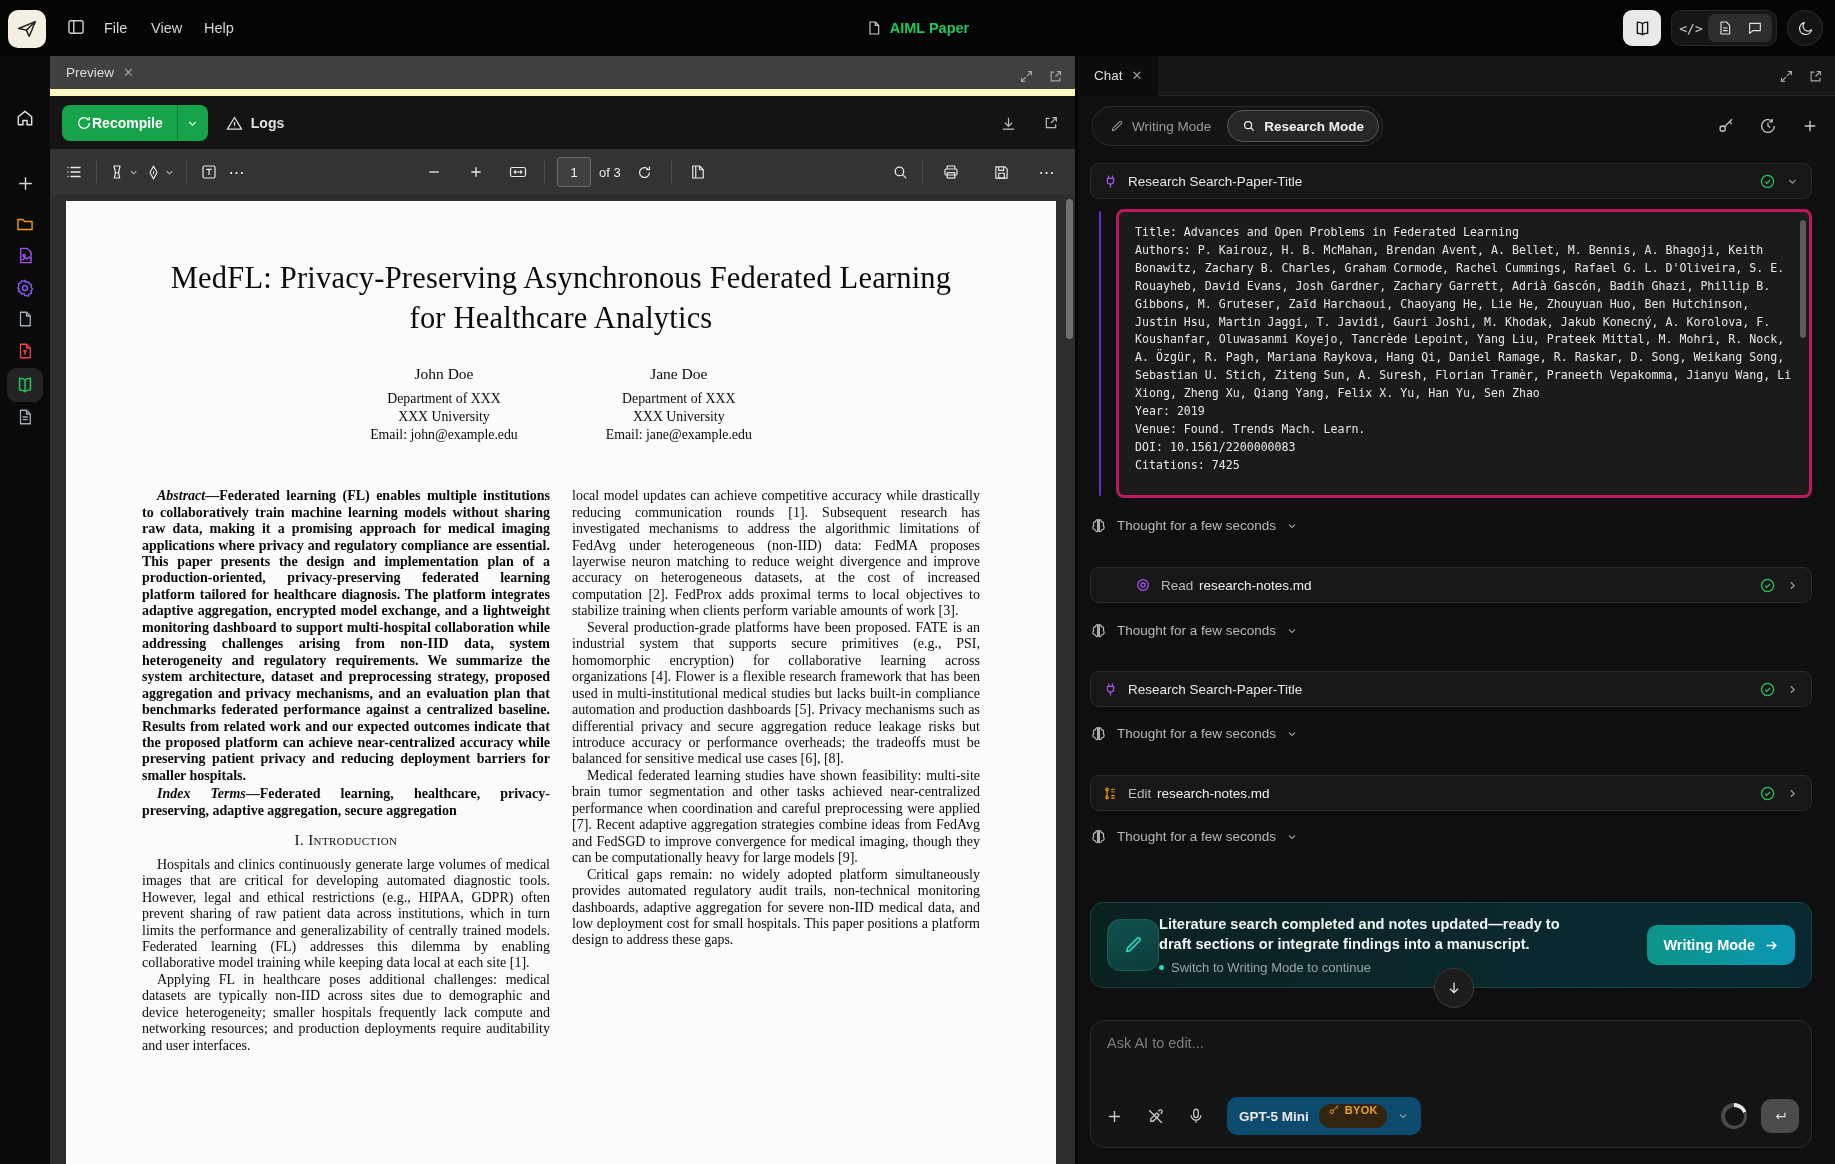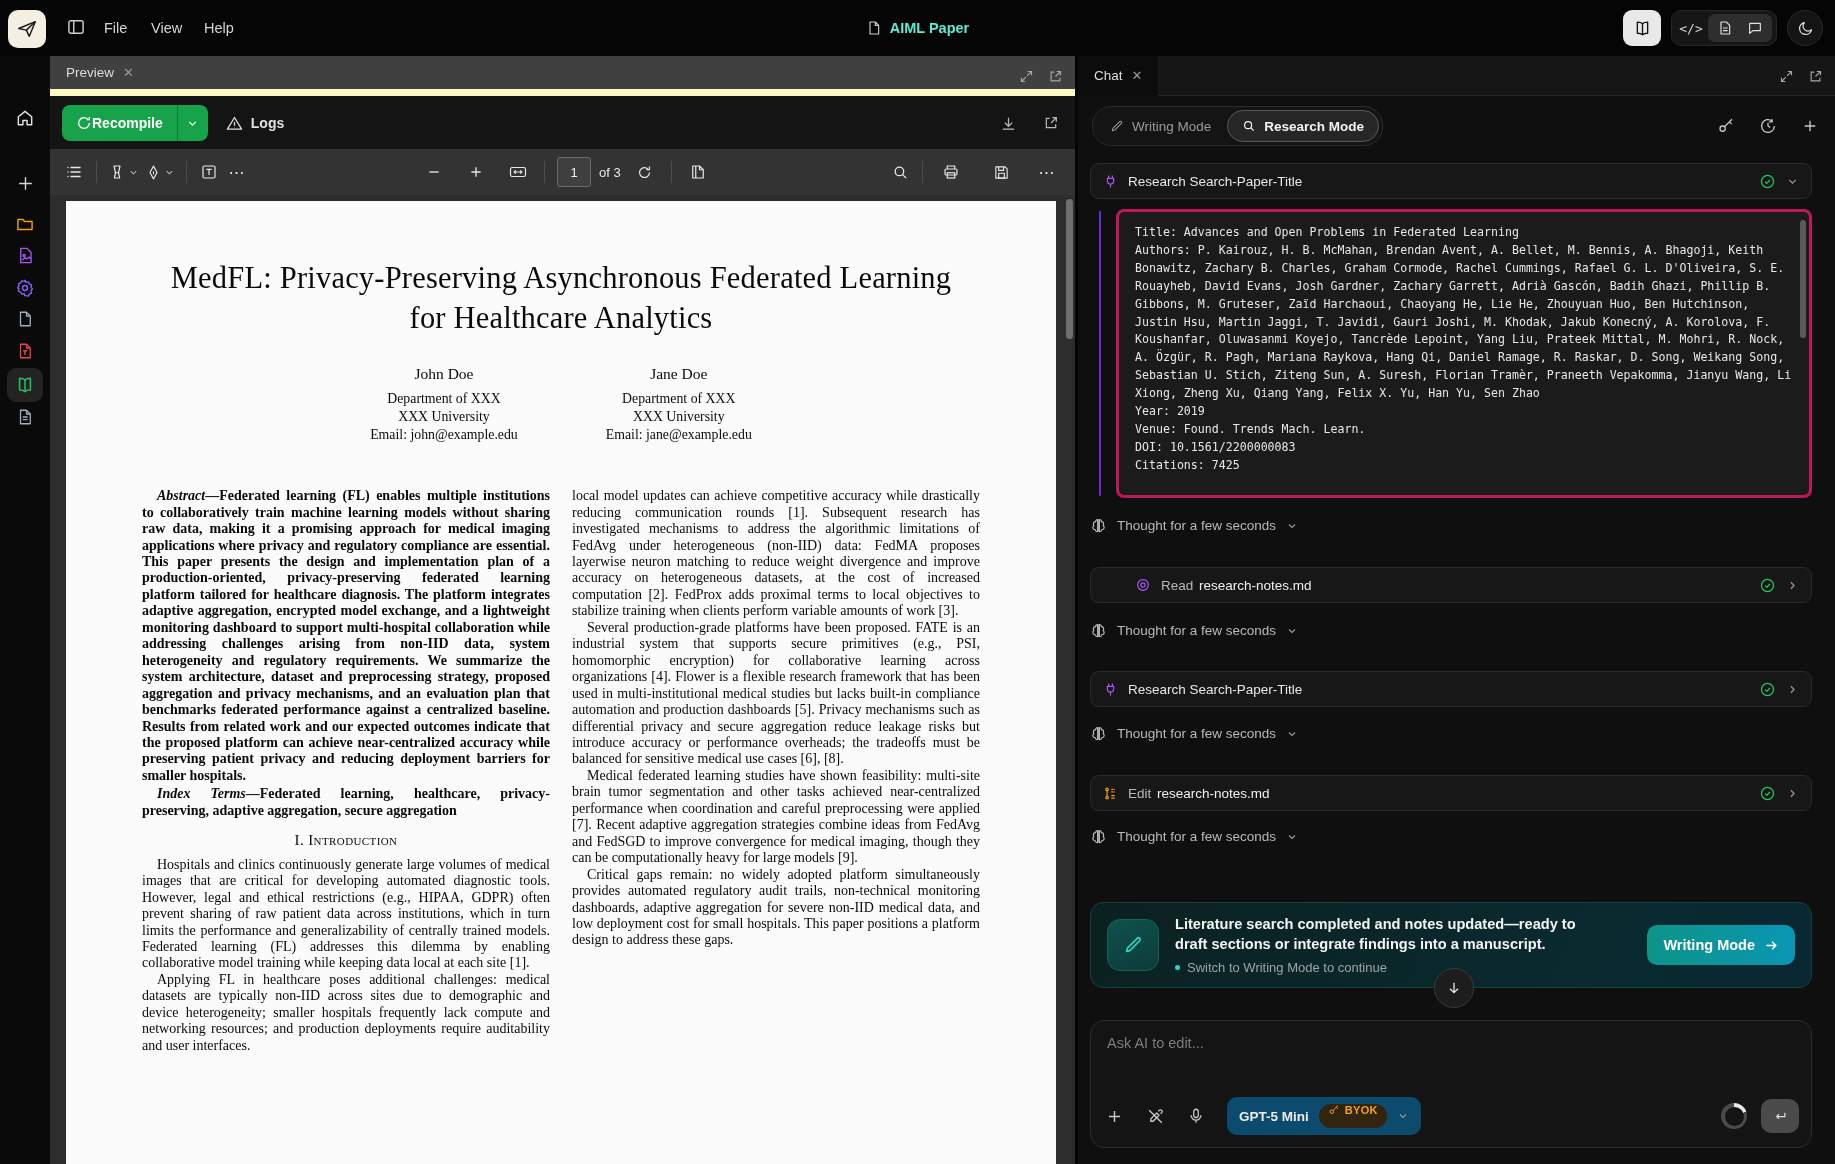--- a/index.html
+++ b/index.html
@@ -10,21 +10,21 @@
   svg { display:block; }
 
   
   .topbar { position:absolute; left:0; top:0; right:0; height:56px; background:#050505; }
   .logo { position:absolute; left:8px; top:10px; width:38px; height:38px; border-radius:10px;
     background:#f3efe2; display:flex; align-items:center; justify-content:center; }
   .panel-toggle { position:absolute; left:66px; top:17px; }
   .menu { position:absolute; top:0; height:56px; display:flex; align-items:center;
     color:#d6d6d6; font-size:14.5px; padding:0 8px; cursor:default; }
   .title-wrap { position:absolute; left:0; right:0; top:0; height:56px; display:flex;
-    align-items:center; justify-content:center; gap:8px; color:#5eead4; font-size:14.5px; font-weight:600; }
+    align-items:center; justify-content:center; gap:8px; color:#22c55e; font-size:14.5px; font-weight:600; }
   .tb-right { position:absolute; right:12px; top:10px; display:flex; align-items:center; gap:10px; }
   .tb-btn-light { width:38px; height:36px; border-radius:9px; background:#e9e9e9;
     display:flex; align-items:center; justify-content:center; }
   .tb-group { height:36px; border-radius:10px; background:#161616; border:1px solid #262626;
     display:flex; align-items:center; padding:0 4px; gap:2px; }
   .tb-group .seg { height:28px; border-radius:7px; background:#2e2e2e; display:flex; align-items:center; padding:0 2px; }
   .tb-gbtn { width:30px; height:28px; display:flex; align-items:center; justify-content:center; color:#cfcfcf; }
   .tb-moon { width:36px; height:36px; border-radius:50%; background:#141414; border:1px solid #2b2b2b;
     display:flex; align-items:center; justify-content:center; }
   .code-glyph { font-family:"DejaVu Sans Mono", monospace; font-size:13px; color:#cfcfcf; }
@@ -112,21 +112,21 @@
     padding:12px 16px; overflow:hidden; }
   .codeblock pre { font-family:"DejaVu Sans Mono", monospace; font-size:11.6px; line-height:17.9px;
     color:#e7e7e7; white-space:pre-wrap; word-break:break-word; }
   .code-scroll { position:absolute; right:3px; top:8px; width:6px; height:118px; border-radius:3px; background:#5a5a5a; }
 
   .thought { position:absolute; left:12px; display:flex; align-items:center; gap:10px;
     color:#b9b9b9; font-size:13.5px; }
 
   .banner { position:absolute; left:12px; right:23px; height:86px; border-radius:13px;
     background:linear-gradient(115deg,#0b2120 0%, #0a2a30 70%, #082732 100%);
-    border:1px solid #15413f; display:flex; align-items:center; padding:0 16px; gap:16px; }
+    border:1px solid #15413f; display:flex; align-items:center; padding:0 16px; }
   .banner-ic { width:52px; height:52px; border-radius:13px;
     background:linear-gradient(160deg,#10514b,#0c3b3a); border:1px solid #1c5f58;
     display:flex; align-items:center; justify-content:center; }
   .banner-txt { flex:1; }
   .banner-txt .bt { color:#f2f5f4; font-size:14.6px; font-weight:700; line-height:1.32; max-width:430px; }
   .banner-sub { display:flex; align-items:center; gap:7px; margin-top:6px; color:#9aa6a4; font-size:13px; }
   .banner-sub .dot { width:5px; height:5px; border-radius:50%; background:#2dd4bf; }
   .wm-btn { height:40px; border-radius:10px; padding:0 16px; display:flex; align-items:center; gap:9px;
     background:linear-gradient(90deg,#0d9488,#0a96b4); color:#fff; font-size:14.5px; font-weight:700; }
   .scroll-down { position:absolute; width:40px; height:40px; border-radius:50%; background:#1d1d1d;

